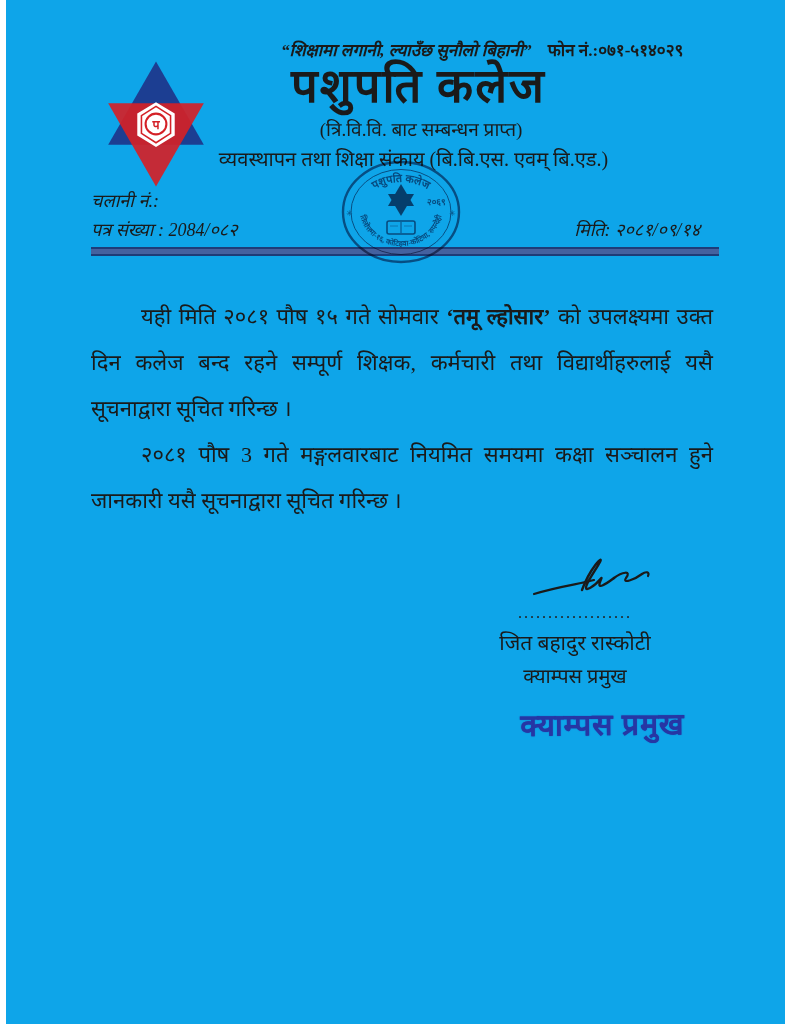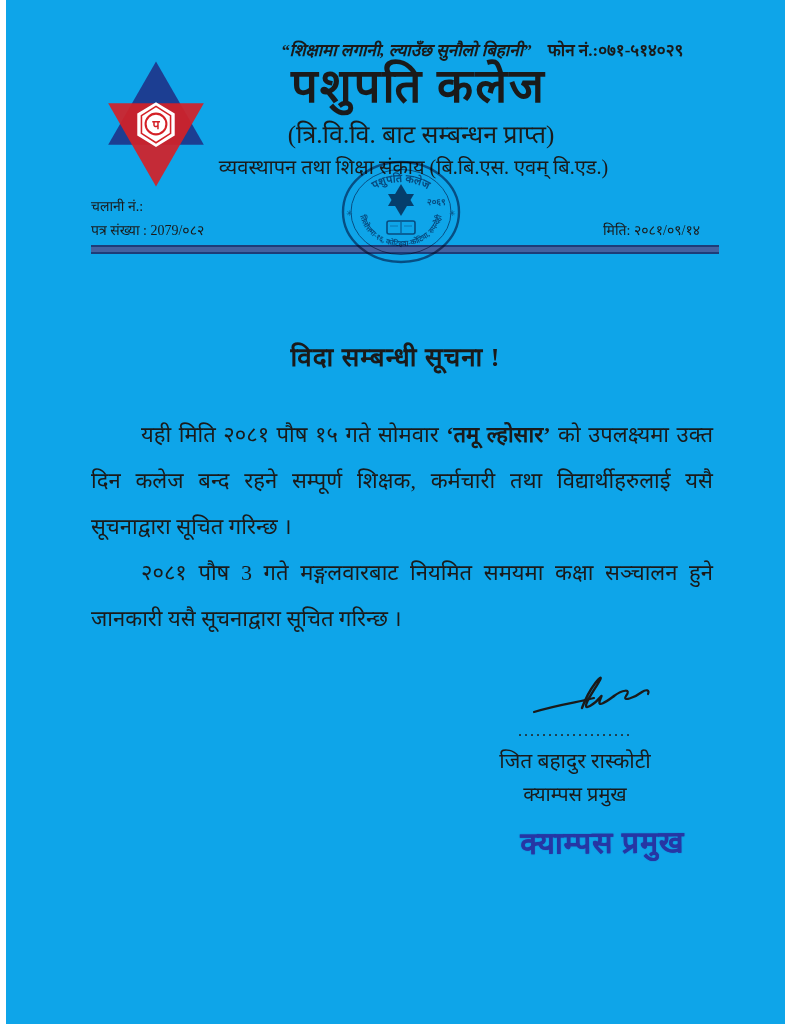--- a/index.html
+++ b/index.html
@@ -26,27 +26,27 @@
   .logo-wrap { position: absolute; left: 98px; top: 60px; width: 104px; height: 128px; }
   .college-name {
     margin-top: 2px;
     padding-left: 46px;
     text-align: center;
     font-size: 47px;
     font-weight: 700;
     letter-spacing: 2px;
     line-height: 1.0;
   }
-  .affiliation { padding-left: 51px; text-align: center; font-size: 25px; margin-top: 6px; }
+  .affiliation { padding-left: 51px; text-align: center; font-size: 19px; margin-top: 6px; }
   .faculty     { padding-left: 36px; text-align: center; font-size: 20px; margin-top: 3px; }
   .address     { padding-left: 40px; text-align: center; font-size: 20px; margin-top: 2px; }
   .seal-wrap { position: absolute; left: 333px; top: 158px; width: 124px; height: 108px; pointer-events: none; }
   .seal-wrap svg { mix-blend-mode: multiply; }
   
-  .ref-block { position: relative; margin: 16px 85px 0 85px; font-size: 14px; }
+  .ref-block { position: relative; margin: 16px 85px 0 85px; font-size: 18px; font-style: italic; }
   .chalani { margin-bottom: 5px; }
   .miti { position: absolute; right: 0; bottom: 0; }
   .rule {
     margin: 6px 66px 0 85px;
     height: 9px;
     background: #44619f;
     border-top: 2px solid #1e3c78;
     border-bottom: 2px solid #1e3c78;
   }
   
@@ -133,27 +133,26 @@
       <text x="7" y="58" font-size="8" fill="#4e5f7b">✳</text>
       <text x="110" y="58" font-size="8" fill="#4e5f7b">✳</text>
       <text font-size="7.5" font-weight="bold" fill="#4e5f7b">
         <textPath href="#sealBottom" startOffset="50%" text-anchor="middle">तिलोत्तमा-१६, कोटिहवा-कोटिया, रुपन्देही</textPath>
       </text>
     </svg>
   </div>
 
   <div class="ref-block">
     <div class="chalani">चलानी नं.:</div>
-    <div class="patra">पत्र संख्या : 2079/०८२</div>
+    <div class="patra">पत्र संख्या : 2084/०८२</div>
     <div class="miti">मिति: २०८१/०९/१४</div>
   </div>
 
   <div class="rule"></div>
 
-  <div class="notice-title">विदा सम्बन्धी सूचना !</div>
 
   <div class="body-text">
     <p><span>यही मिति २०८१ पौष १५ गते सोमवार </span><span class="bold">‘तमू ल्होसार’</span><span> को उपलक्ष्यमा उक्त दिन कलेज बन्द रहने सम्पूर्ण शिक्षक, कर्मचारी तथा विद्यार्थीहरुलाई यसै सूचनाद्वारा सूचित गरिन्छ ।</span></p>
     <p>२०८१ पौष 3 गते मङ्गलवारबाट नियमित समयमा कक्षा सञ्चालन हुने जानकारी यसै सूचनाद्वारा सूचित गरिन्छ ।</p>
   </div>
 
   <div class="sign-block">
     <svg class="scribble" width="150" height="52" viewBox="0 0 150 52">
       <path d="M14 44 C 40 36, 60 34, 74 30" fill="none" stroke="#1a1a1a" stroke-width="2.2" stroke-linecap="round"></path>
       <path d="M62 40 C 70 18, 84 4, 80 12 C 76 20, 58 44, 70 38 C 80 33, 84 22, 80 32 C 77 40, 86 34, 94 28" fill="none" stroke="#1a1a1a" stroke-width="2.4" stroke-linecap="round"></path>

